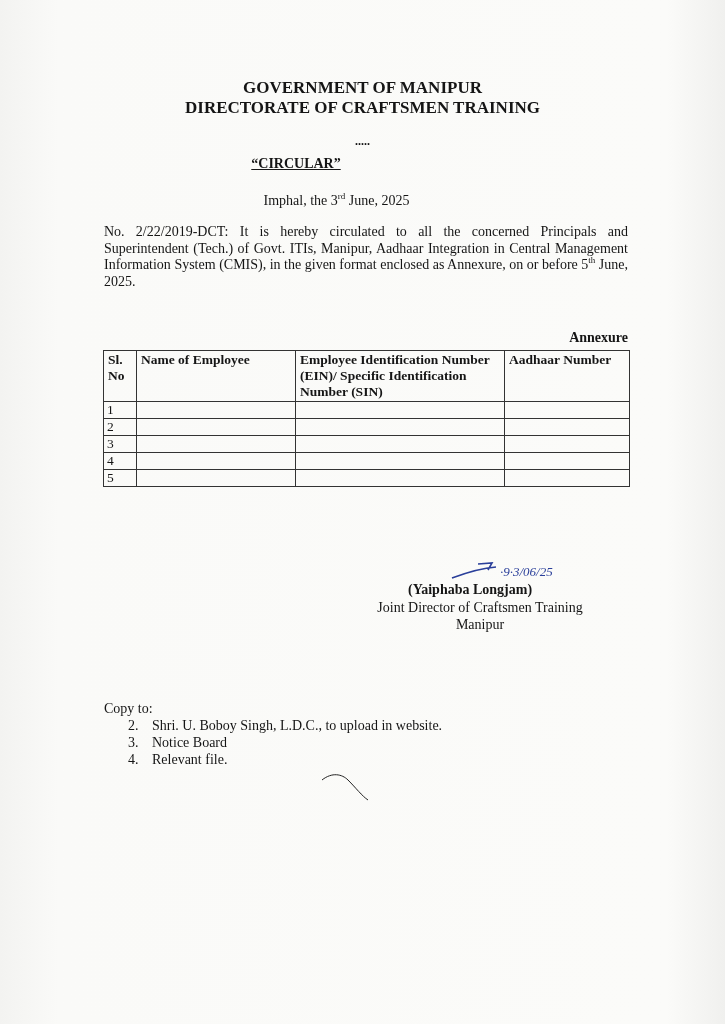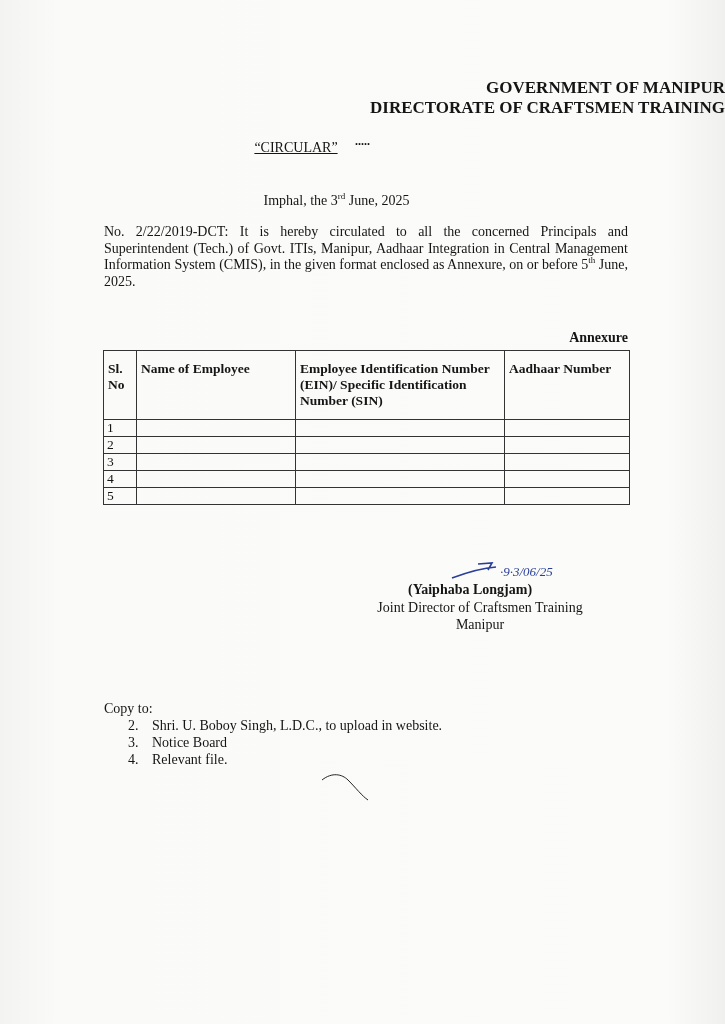--- a/index.html
+++ b/index.html
@@ -1,31 +1,31 @@
 <!DOCTYPE html>
 <html><head>
 <meta charset="utf-8">
 <style>
   html, body { margin:0; padding:0; }
   body { width:725px; height:1024px; background:#f7f7f5; position:relative; overflow:hidden;
          font-family:"Liberation Serif", serif; color:#151515; }
   .page { position:absolute; left:0; top:0; width:725px; height:1024px;
           background:linear-gradient(90deg,#f3f3f1 0%,#fafaf8 8%,#fbfbf9 92%,#f0f0ee 100%); }
-  .hdr { position:absolute; left:0; width:725px; text-align:right; font-weight:bold; font-size:17px; line-height:20px; }
+  .hdr { position:absolute; left:0; width:725px; text-align:center; font-weight:bold; font-size:17px; line-height:20px; }
   .h1 { top:78px; }
   .h2 { top:98px; }
   .h3 { top:118px; }
   .dots { position:absolute; top:134px; width:725px; text-align:center; font-weight:bold; font-size:12px; }
-  .circ { position:absolute; top:140px; width:592px; text-align:center; font-weight:normal; font-size:14px; text-decoration:underline; }
+  .circ { position:absolute; top:156px; width:592px; text-align:center; font-weight:bold; font-size:14px; text-decoration:underline; }
   .date { position:absolute; top:165px; width:673px; text-align:center; font-size:14px;margin-top:28px; }
   sup { font-size:9px; line-height:0; }
   .para { position:absolute; left:104px; top:224px; width:524px; font-size:14px; line-height:16.5px; text-align:justify; }
   .annex { position:absolute; left:560px; top:330px; width:68px; text-align:right; font-weight:bold; font-size:14px; }
   table.t { position:absolute; left:103px; top:350px; width:527px; border-collapse:collapse; font-size:13.5px; }
-  table.t td, table.t th { border:1px solid #333; vertical-align:top; text-align:left; padding:10px 4px; line-height:16px; }
+  table.t td, table.t th { border:1px solid #333; vertical-align:top; text-align:left; padding:1px 4px; line-height:16px; }
   table.t th { font-weight:bold; height:48px; }
   table.t td { height:15px; padding:0 3px; }
   .c1 { width:24px; } .c2 { width:150px; } .c3 { width:200px; }
   .sig { position:absolute; left:448px; top:558px; width:160px; height:26px; }
   .signame { position:absolute; left:408px; top:582px; width:160px; text-align:left; font-weight:bold; font-size:14px; }
   .sigdes { position:absolute; left:360px; top:599px; width:240px; text-align:center; font-size:14px; line-height:17px; }
   .copy { position:absolute; left:104px; top:700px; font-size:14px; line-height:17px; }
   .copy ol { margin:0; padding-left:24px; list-style:none; }
   .copy li { margin:0; white-space:nowrap; }
   .copy .num { display:inline-block; width:24px; margin-left:0; }

